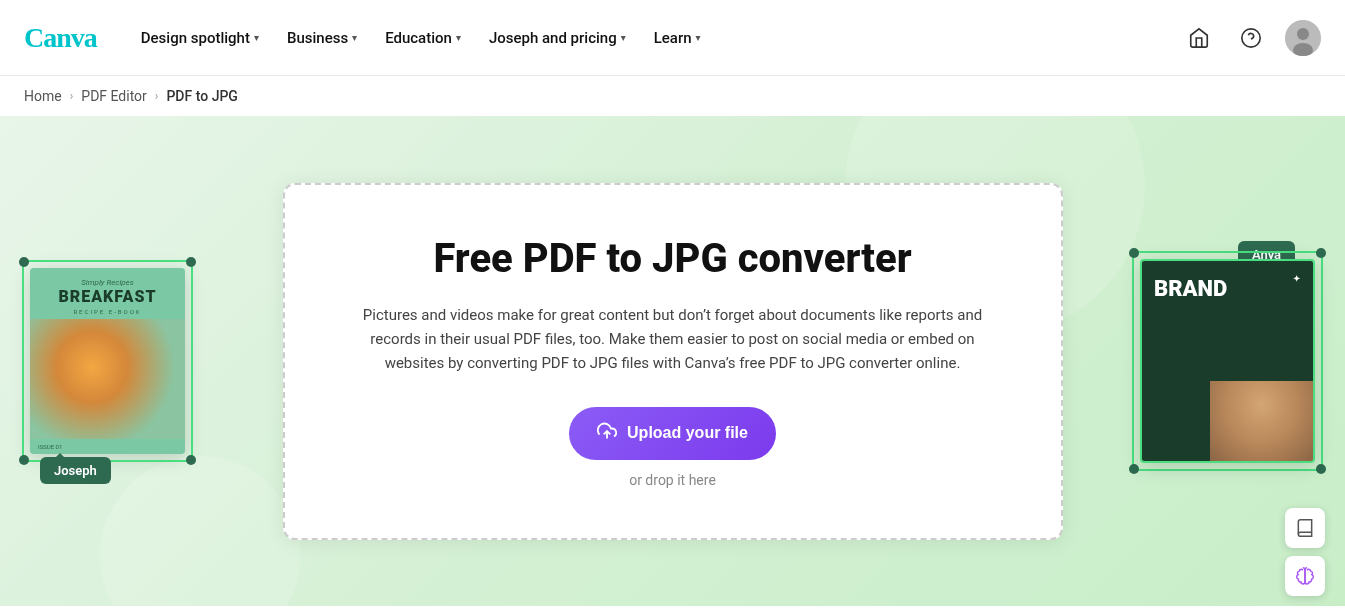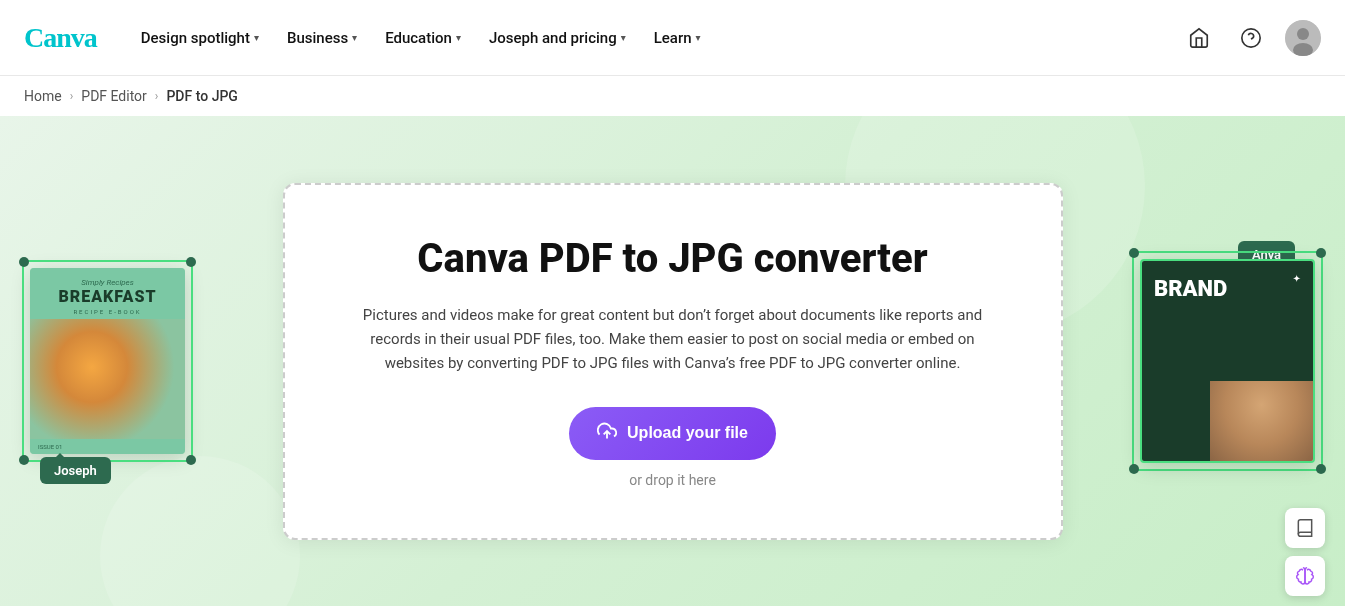--- a/index.html
+++ b/index.html
@@ -288,21 +288,21 @@
           <div class="book-issue">ISSUE 01</div>
         </div>
       </div>
     </div>
     <div class="joseph-tag">
       <span>Joseph</span>
     </div>
   </div>
 
   <div class="converter-card">
-    <h1 class="converter-title">Canva PDF to JPG converter</h1>
+    <h1 class="converter-title">Free PDF to JPG converter</h1>
     <p class="converter-desc">Pictures and videos make for great content but don’t forget about documents like reports and records in their usual PDF files, too. Make them easier to post on social media or embed on websites by converting PDF to JPG files with Canva’s free PDF to JPG converter online.</p>
     <button class="upload-btn">
       <span class="upload-icon">
         <svg width="20" height="20" viewBox="0 0 24 24" fill="none" stroke="white" stroke-width="2.2">
           <polyline points="16 16 12 12 8 16"></polyline>
           <line x1="12" y1="12" x2="12" y2="21"></line>
           <path d="M20.39 18.39A5 5 0 0 0 18 9h-1.26A8 8 0 1 0 3 16.3"></path>
         </svg>
       </span>
       <span>Upload your file</span>

